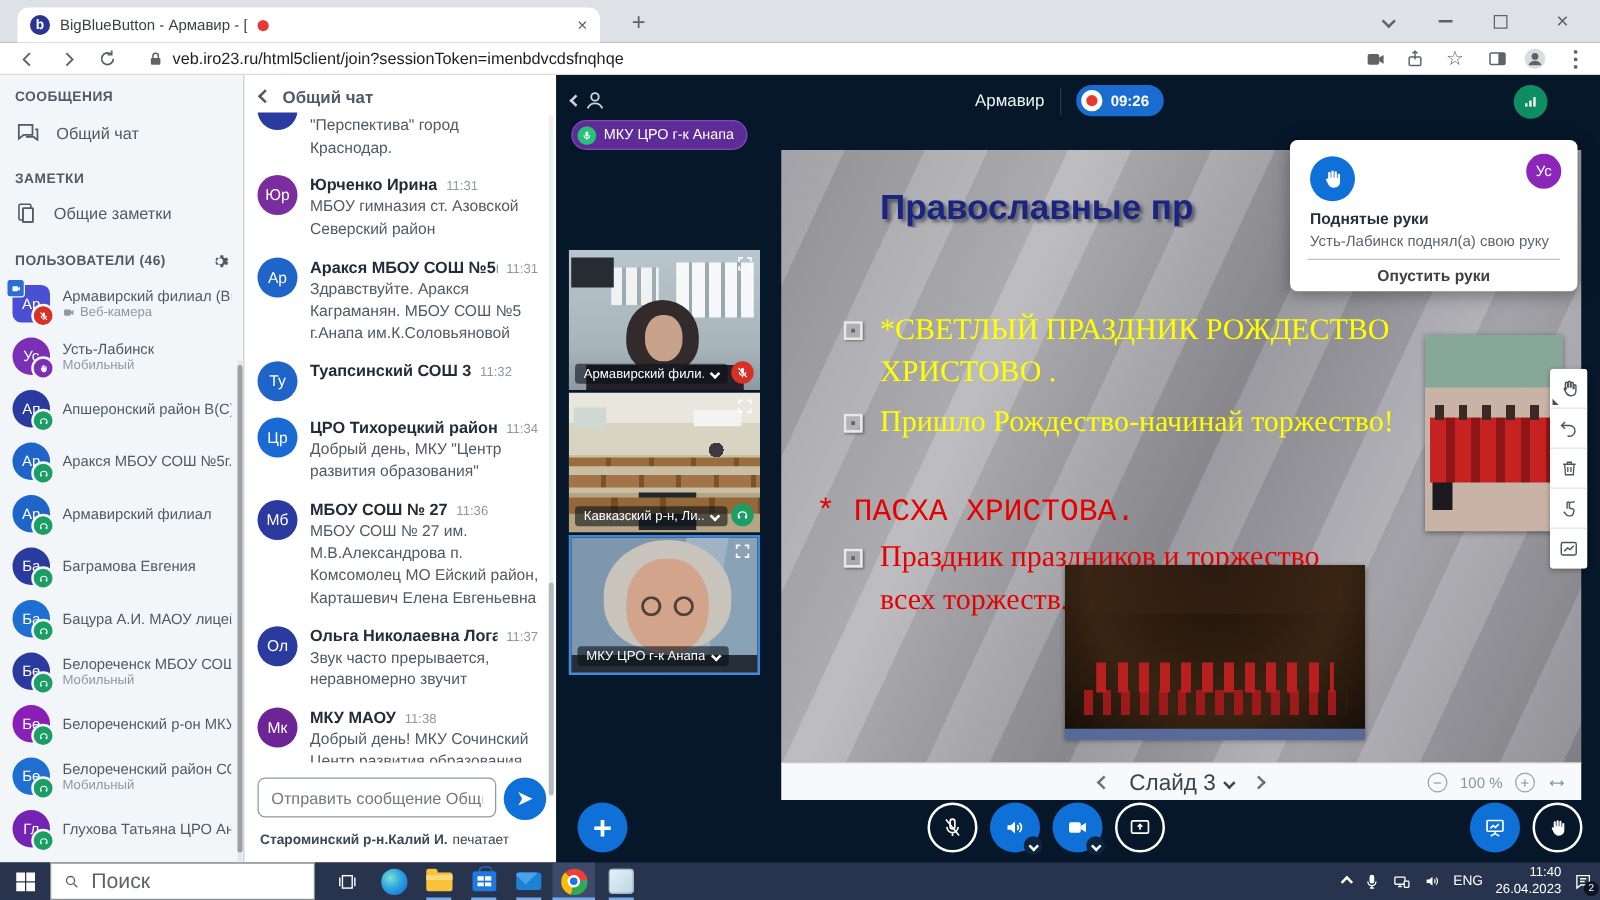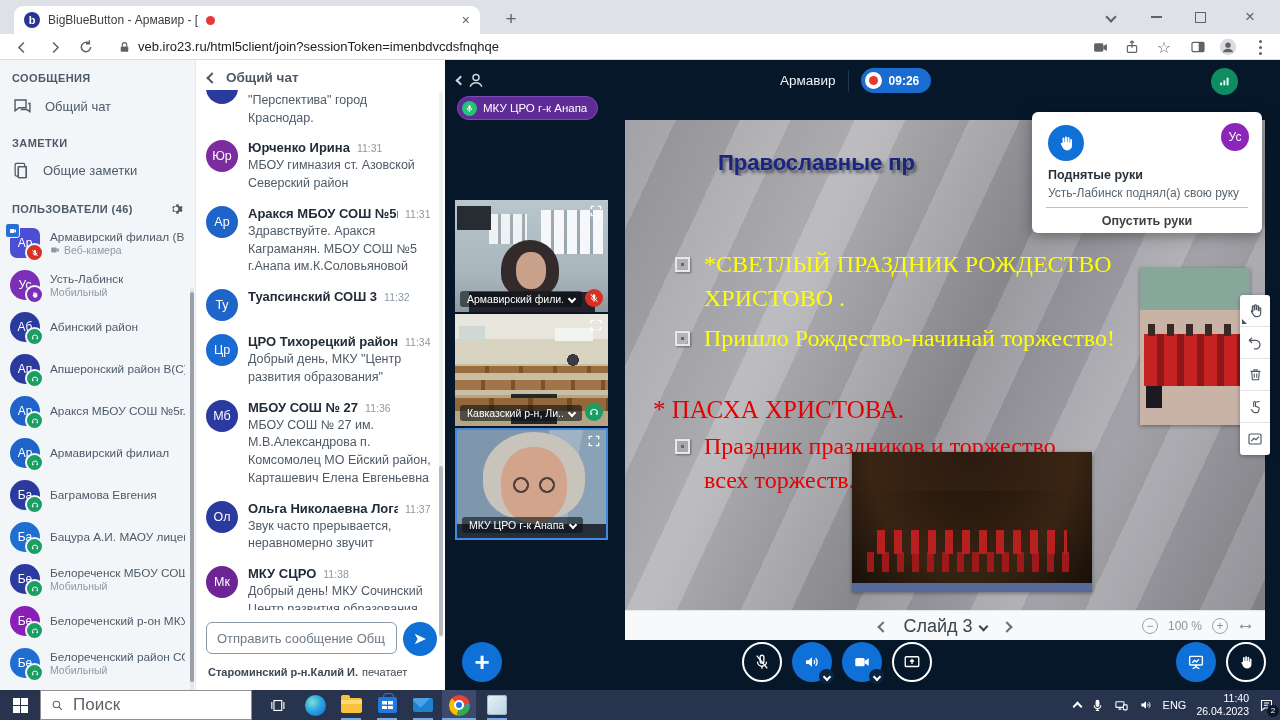--- a/index.html
+++ b/index.html
@@ -130,22 +130,22 @@
   .camlabel .lt{white-space:nowrap;overflow:hidden;max-width:96px;}
   .cambadge{position:absolute;right:5px;bottom:5px;z-index:3;width:18px;height:18px;border-radius:50%;
             display:flex;align-items:center;justify-content:center;color:#fff;}
   .camexp{position:absolute;right:5px;top:4px;z-index:3;color:#fff;opacity:.95;}
 
   
   .slide{position:absolute;left:180px;top:60px;width:640px;height:490px;overflow:hidden;
          background:linear-gradient(115deg,#97979d 0%,#b6b6ba 28%,#8e8e94 52%,#ababb1 74%,#85858b 100%);}
   .slide::before{content:"";position:absolute;inset:0;
          background:repeating-linear-gradient(115deg,rgba(255,255,255,.10) 0 46px,rgba(0,0,0,.05) 46px 104px);}
-  .stitle{position:absolute;left:93px;top:30px;width:324px;overflow:hidden;white-space:nowrap;
-          font-size:22px;font-weight:bold;color:#1a2580;text-shadow:2.5px 2.5px 3px rgba(20,20,40,.55);}
+  .stitle{position:absolute;left:79px;top:30px;width:324px;overflow:hidden;white-space:nowrap;
+          font-size:28px;font-weight:bold;color:#1a2580;text-shadow:2.5px 2.5px 3px rgba(20,20,40,.55);}
   .srow{position:absolute;display:flex;gap:14px;font-family:"Liberation Serif",serif;line-height:1.4;}
   .sqb{width:11px;height:11px;border:2px solid #e8e8e8;margin-top:9px;flex:0 0 auto;
        display:flex;align-items:center;justify-content:center;box-shadow:1px 1px 2px rgba(0,0,0,.4);}
   .sqb i{width:3px;height:3px;background:#666;display:block;}
   .ytx{color:#ffff00;} .rtx{color:#e60000;}
   .photoA{position:absolute;left:515px;top:148px;width:110px;height:157px;box-shadow:0 1px 4px rgba(0,0,0,.4);
     background-color:#c9b2a6;background-repeat:no-repeat;background-image:
       repeating-linear-gradient(90deg,#3a2a26 0 7px,rgba(0,0,0,0) 7px 19px),
       repeating-linear-gradient(90deg,#c62222 0 13px,#8f1616 13px 20px),
       linear-gradient(#1a1a20,#1a1a20),
@@ -379,35 +379,20 @@
       </div>
       <div class="uinfo">
         <div class="uname">Усть-Лабинск</div>
         <div class="usub">
             <span>Мобильный</span>
           </div>
       </div>
     </div>
     <div class="urow">
       <div class="uav" style="background: rgb(43, 58, 158);">
-        <span class="uini">Аб</span>
-        <span class="ubadge b-hs">
-            <svg width="8" height="8" viewBox="0 0 24 24" fill="none" stroke="#fff" stroke-width="2.6">
-              <path d="M4 14a8 8 0 0 1 16 0"></path>
-              <rect x="3" y="13" width="4.5" height="6" rx="2" fill="#fff" stroke="none"></rect>
-              <rect x="16.5" y="13" width="4.5" height="6" rx="2" fill="#fff" stroke="none"></rect>
-            </svg>
-          </span>
-      </div>
-      <div class="uinfo">
-          <div class="uname">Абинский район</div>
-        </div>
-    </div>
-    <div class="urow">
-      <div class="uav" style="background: rgb(43, 58, 158);">
         <span class="uini">Ап</span>
         <span class="ubadge b-hs">
             <svg width="8" height="8" viewBox="0 0 24 24" fill="none" stroke="#fff" stroke-width="2.6">
               <path d="M4 14a8 8 0 0 1 16 0"></path>
               <rect x="3" y="13" width="4.5" height="6" rx="2" fill="#fff" stroke="none"></rect>
               <rect x="16.5" y="13" width="4.5" height="6" rx="2" fill="#fff" stroke="none"></rect>
             </svg>
           </span>
       </div>
       <div class="uinfo">
@@ -630,21 +615,21 @@
             </div>
           <div class="mtext">Звук часто прерывается, неравномерно звучит</div>
         </div>
       </div>
       <div class="msg">
         <div class="mav" style="background: rgb(109, 37, 150);">
             <span>Мк</span>
           </div>
         <div>
           <div class="mhead">
-              <span class="mname">МКУ СЦРО</span>
+              <span class="mname">МКУ МАОУ</span>
               <span class="mtime">11:38</span>
             </div>
           <div class="mtext">Добрый день! МКУ Сочинский Центр развития образования, приветствует всех участников)</div>
         </div>
       </div>
     </div>
     <div class="cscroll">
         <span></span>
       </div>
     <input class="chat-input" placeholder="Отправить сообщение Общий чат" style="">
@@ -754,21 +739,21 @@
             <i></i>
           </span>
         <span style="max-width:440px;">*СВЕТЛЫЙ ПРАЗДНИК РОЖДЕСТВО ХРИСТОВО .</span>
       </div>
       <div class="srow ytx" style="left:50px;top:202px;width:560px;font-size:24px;">
         <span class="sqb">
             <i></i>
           </span>
         <span>Пришло Рождество-начинай торжество!</span>
       </div>
-      <div class="srow rtx" style="left:28px;top:272px;width:420px;font-size:25px;">
+      <div class="srow rtx" style="left:28px;top:272px;width:420px;font-size:25px;font-family:Liberation Mono, monospace;">
         <span>* ПАСХА ХРИСТОВА.</span>
       </div>
       <div class="srow rtx" style="left:50px;top:310px;width:460px;font-size:24px;">
         <span class="sqb">
             <i></i>
           </span>
         <span style="max-width:400px;">Праздник праздников и торжество всех торжеств.</span>
       </div>
       <div class="photoA"></div>
       <div class="photoB"></div>

